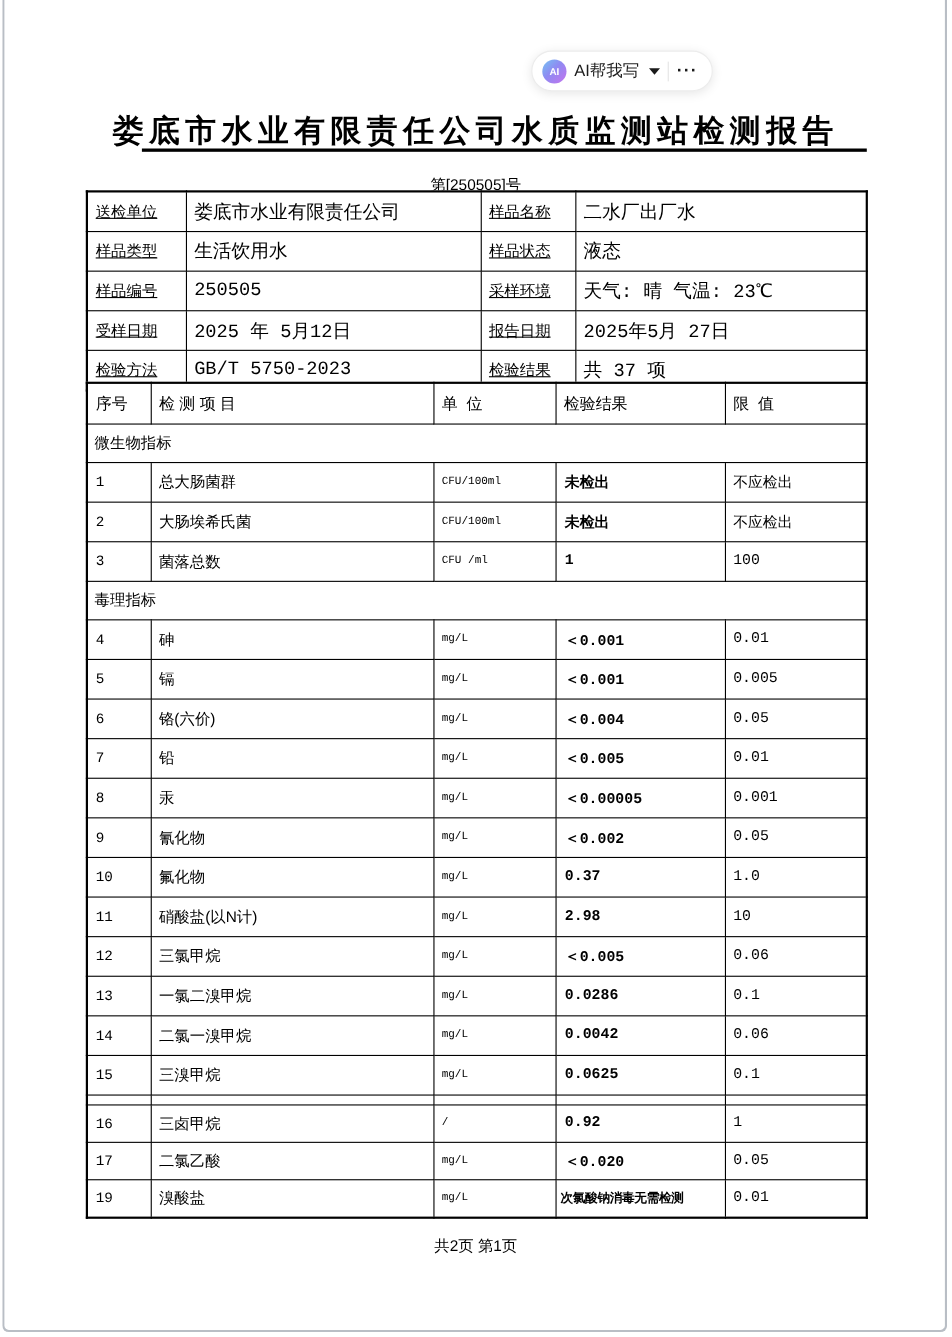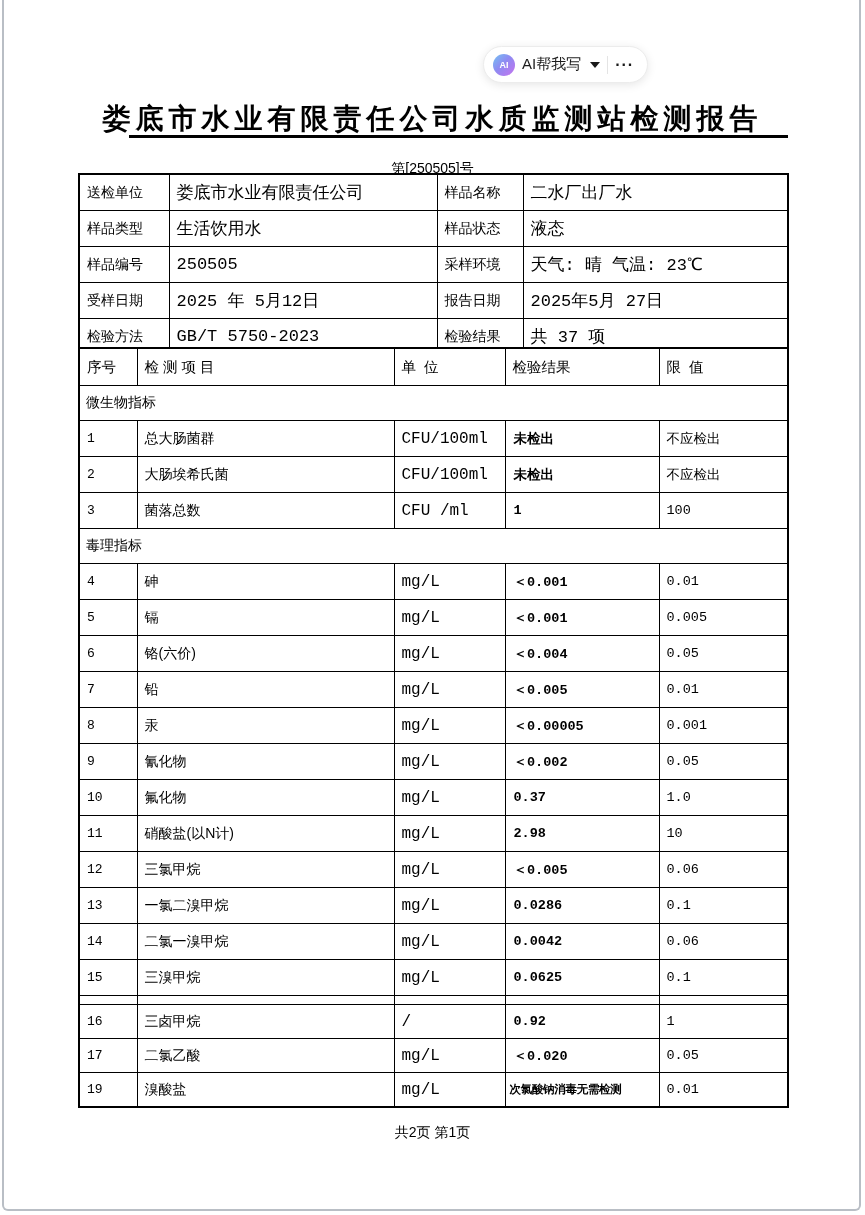--- a/index.html
+++ b/index.html
@@ -33,35 +33,35 @@
   .report-title{
     position:absolute;top:100px;left:0;width:865px;text-align:center;
     font-family:"Liberation Serif", serif;font-size:28px;font-weight:bold;letter-spacing:5px;
   }
   .title-underline{position:absolute;top:135px;left:129px;width:659px;height:3px;background:#000;}
   .doc-number{position:absolute;top:160px;left:0;width:865px;text-align:center;font-size:14px;}
   
   table{border-collapse:collapse;table-layout:fixed;position:absolute;left:78px;background:#fff;}
   .info-table{top:173px;width:709px;border:2px solid #000;}
   .info-table td{border:1px solid #000;height:33px;overflow:hidden;white-space:nowrap;vertical-align:middle;}
-  .info-table td.lbl{font-size:14px;padding-left:7px;}
+  .info-table td.lbl{font-size:14px;padding-left:7px;text-decoration:underline;}
   .info-table td.val{font-size:17px;padding-left:7px;font-family:"Liberation Mono", monospace;}
   .results-table{top:347px;width:709px;border:2px solid #000;}
   .results-table th{
     border:1px solid #000;height:34px;font-size:14.5px;font-weight:normal;
     text-align:left;padding-left:7px;white-space:pre;vertical-align:middle;
   }
   .results-table td{border:1px solid #000;overflow:hidden;white-space:nowrap;vertical-align:middle;}
   tr.section-row td{height:32px;font-size:14px;padding-left:6px;}
   tr.data-row td{height:33px;}
   tr.data-row.short td{height:31px;}
   tr.gap-row td{height:8px;padding:0;}
   td.c-no{font-family:"Liberation Mono", monospace;font-size:13px;padding-left:7px;}
   td.c-item{font-size:14px;padding-left:7px;}
-  td.c-unit{font-family:"Liberation Mono", monospace;font-size:16px;padding-left:7px;}
+  td.c-unit{font-family:"Liberation Mono", monospace;font-size:10px;padding-left:7px;}
   td.c-result{font-family:"Liberation Mono", monospace;font-size:13.5px;padding-left:8px;font-weight:bold;}
   td.c-result.condensed{font-size:11.5px;letter-spacing:-0.3px;padding-left:4px;}
   td.c-limit{font-family:"Liberation Mono", monospace;font-size:13.5px;padding-left:7px;}
   .page-footer{position:absolute;top:1124px;left:0;width:865px;text-align:center;font-size:14px;}
 </style>
 </head>
 <body>
 
 <div class="page-border"></div>
 

